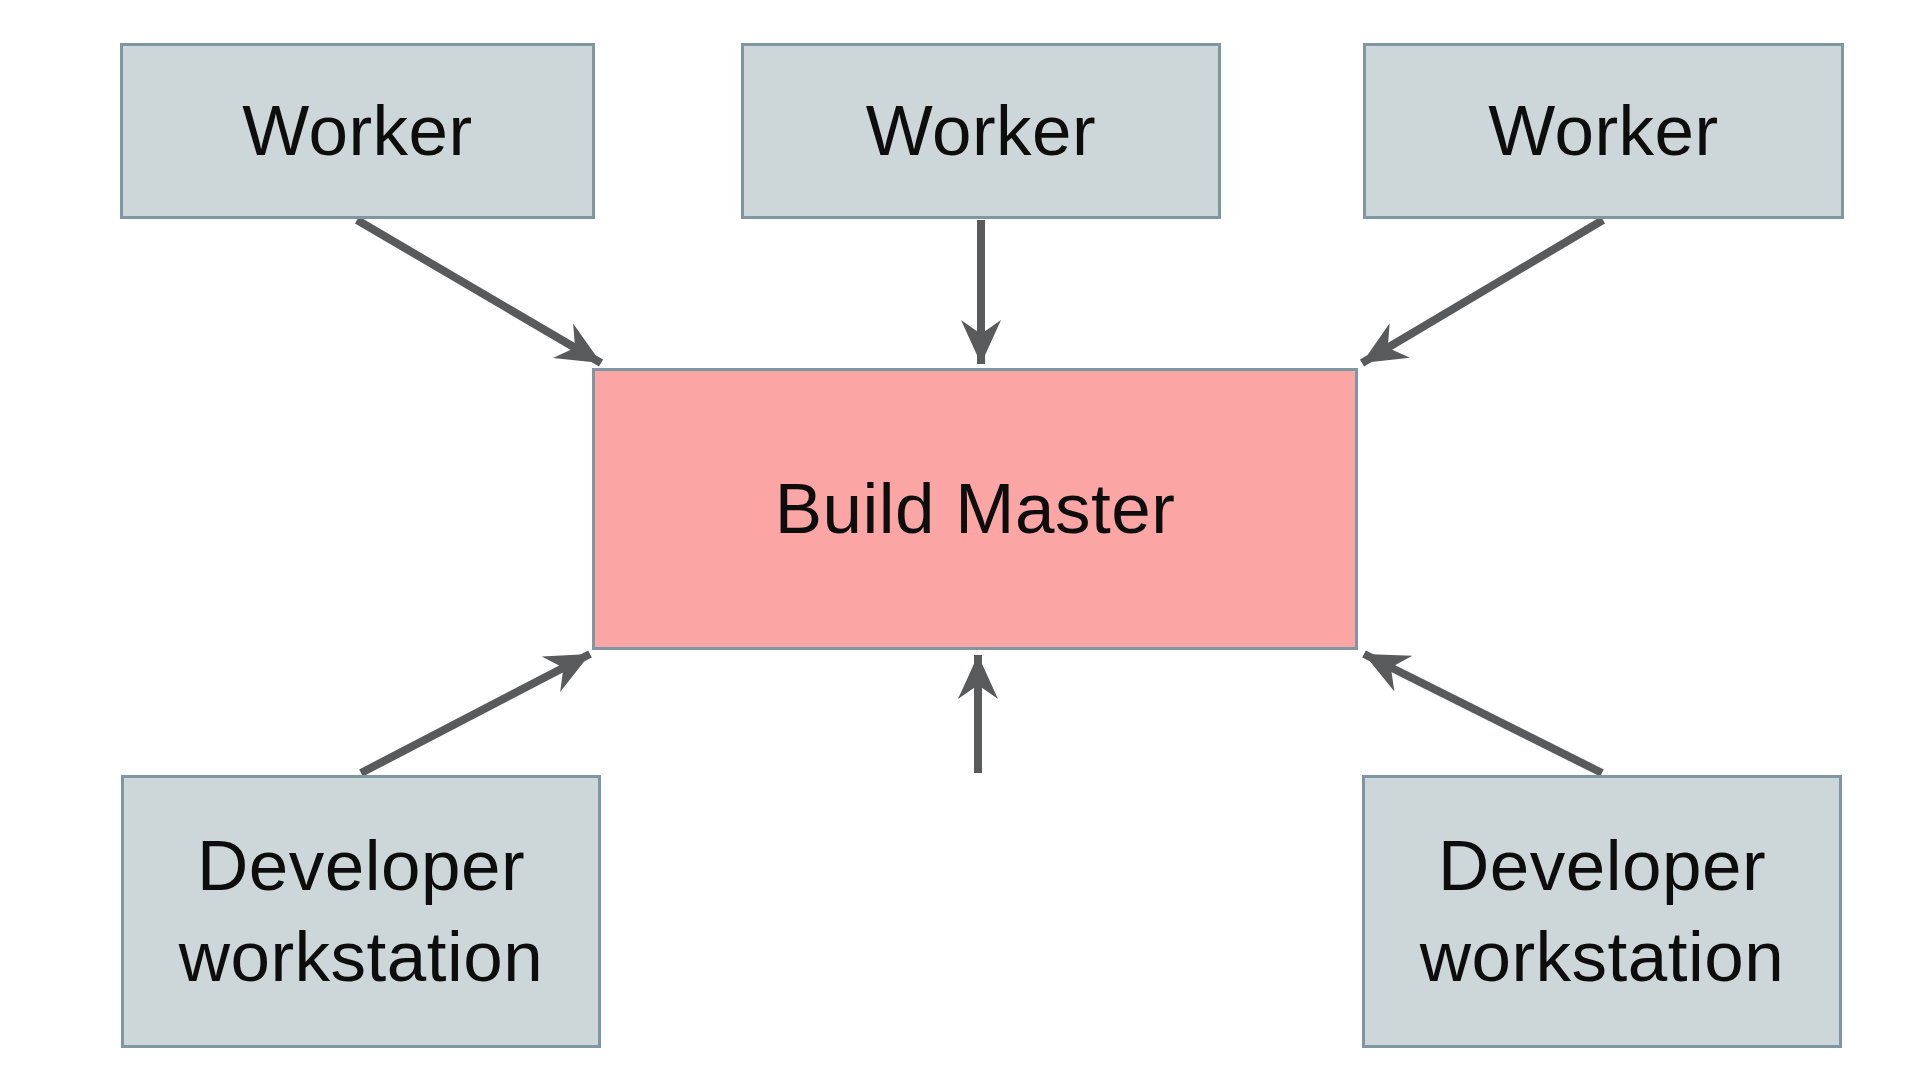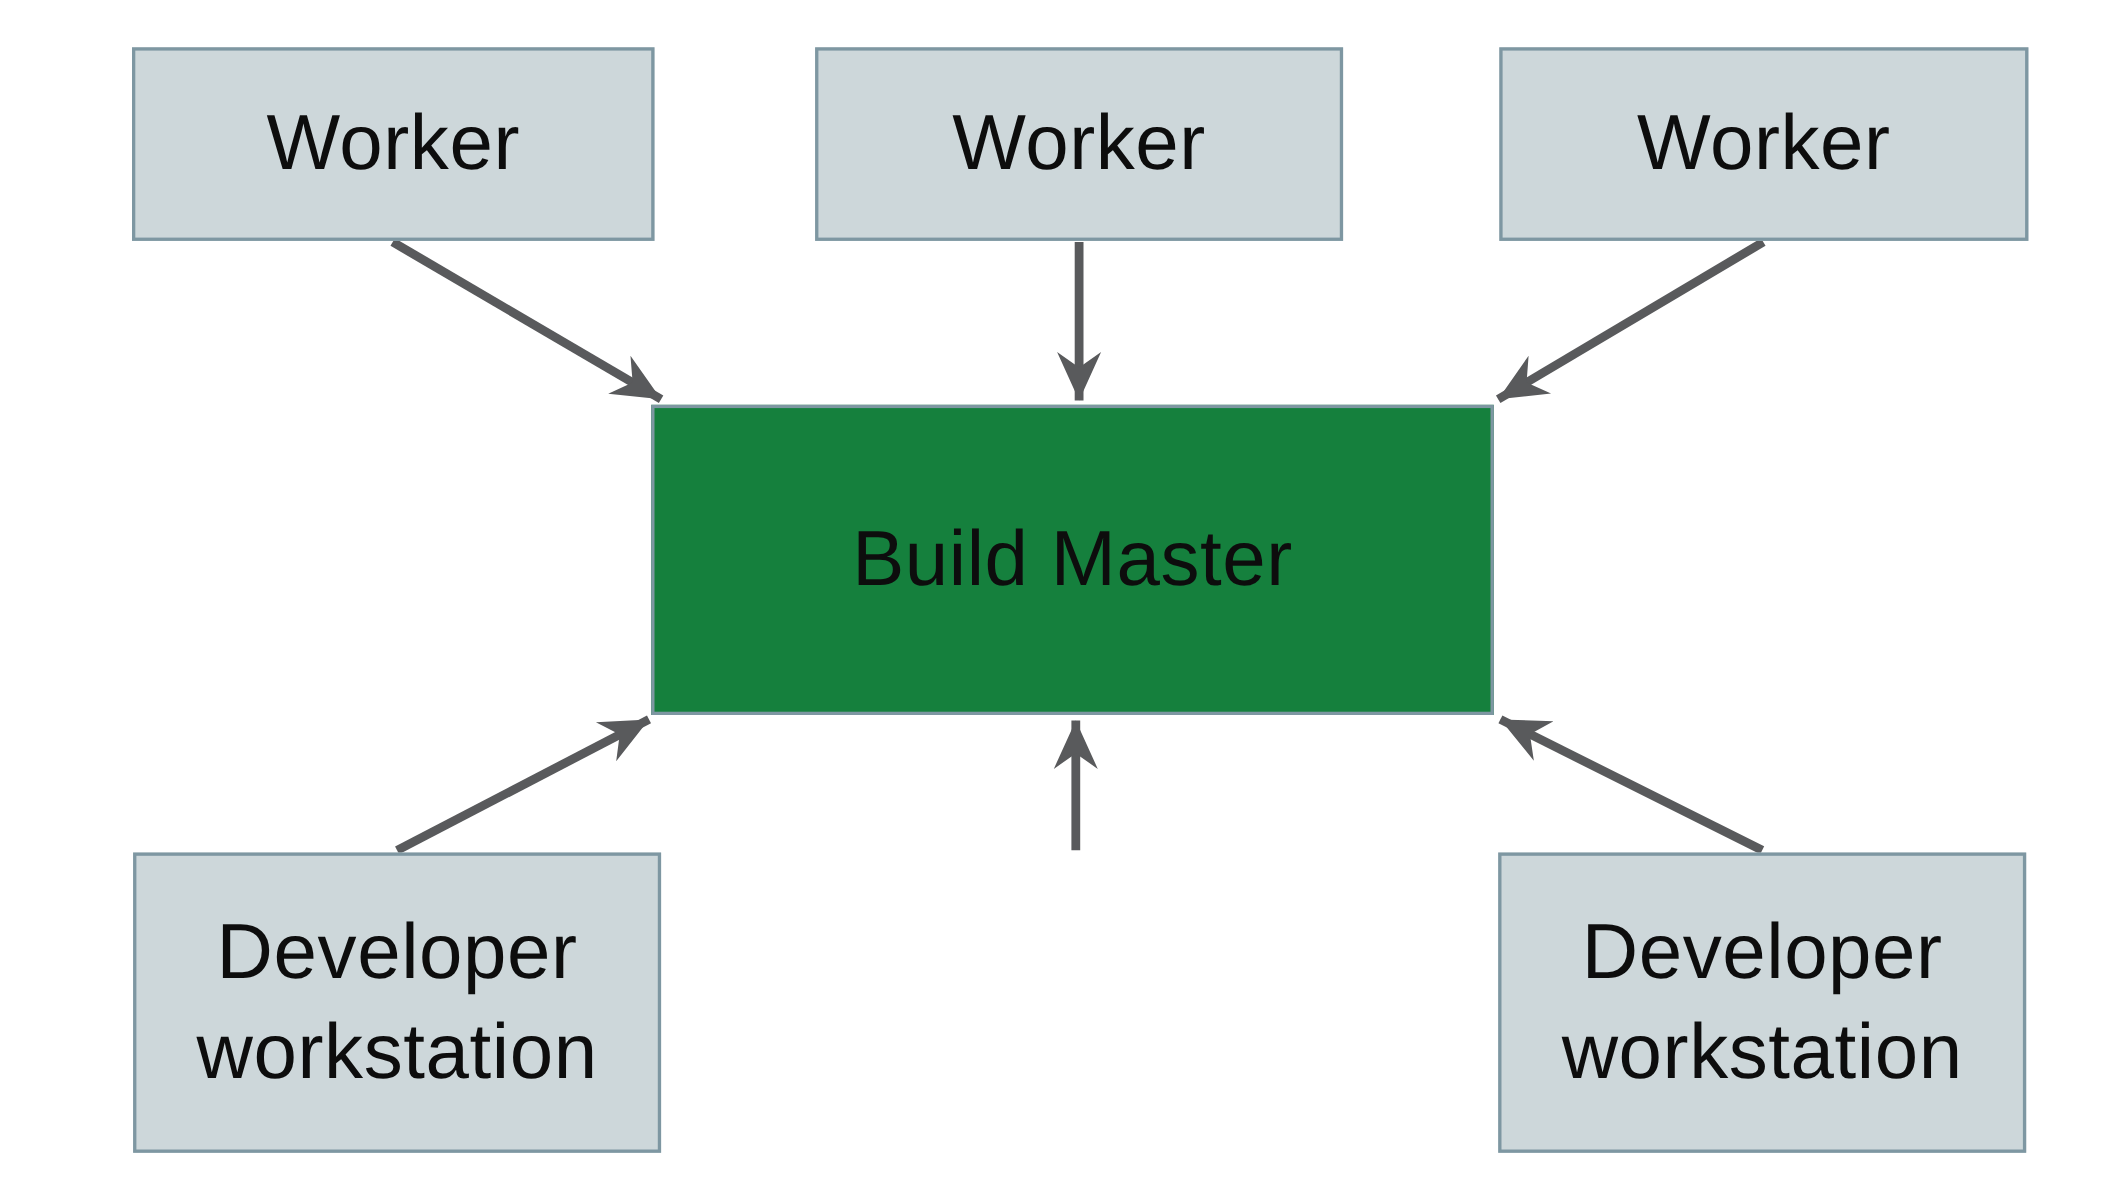--- a/index.html
+++ b/index.html
@@ -69,21 +69,21 @@
   <div class="node-layer" id="node-layer">
       <div class="node" style="left: 120px; top: 43px; width: 475px; height: 176px; background: rgb(205, 215, 218); border-color: rgb(126, 151, 162); color: rgb(13, 13, 13);">
         <span class="node-label">Worker</span>
       </div>
       <div class="node" style="left: 741px; top: 43px; width: 480px; height: 176px; background: rgb(205, 215, 218); border-color: rgb(126, 151, 162); color: rgb(13, 13, 13);">
         <span class="node-label">Worker</span>
       </div>
       <div class="node" style="left: 1363px; top: 43px; width: 481px; height: 176px; background: rgb(205, 215, 218); border-color: rgb(126, 151, 162); color: rgb(13, 13, 13);">
         <span class="node-label">Worker</span>
       </div>
-      <div class="node" style="left: 592px; top: 368px; width: 766px; height: 282px; background: #15803d; border-color: rgb(126, 151, 162); color: rgb(13, 13, 13);">
+      <div class="node" style="left: 592px; top: 368px; width: 766px; height: 282px; background: #fca5a5; border-color: rgb(126, 151, 162); color: rgb(13, 13, 13);">
         <span class="node-label">Build Master</span>
       </div>
       <div class="node" style="left: 121px; top: 775px; width: 480px; height: 273px; background: rgb(205, 215, 218); border-color: rgb(126, 151, 162); color: rgb(13, 13, 13);">
         <span class="node-label">Developer workstation</span>
       </div>
       <div class="node" style="left: 1362px; top: 775px; width: 480px; height: 273px; background: rgb(205, 215, 218); border-color: rgb(126, 151, 162); color: rgb(13, 13, 13);">
         <span class="node-label">Developer workstation</span>
       </div>
     </div>
 </div>

